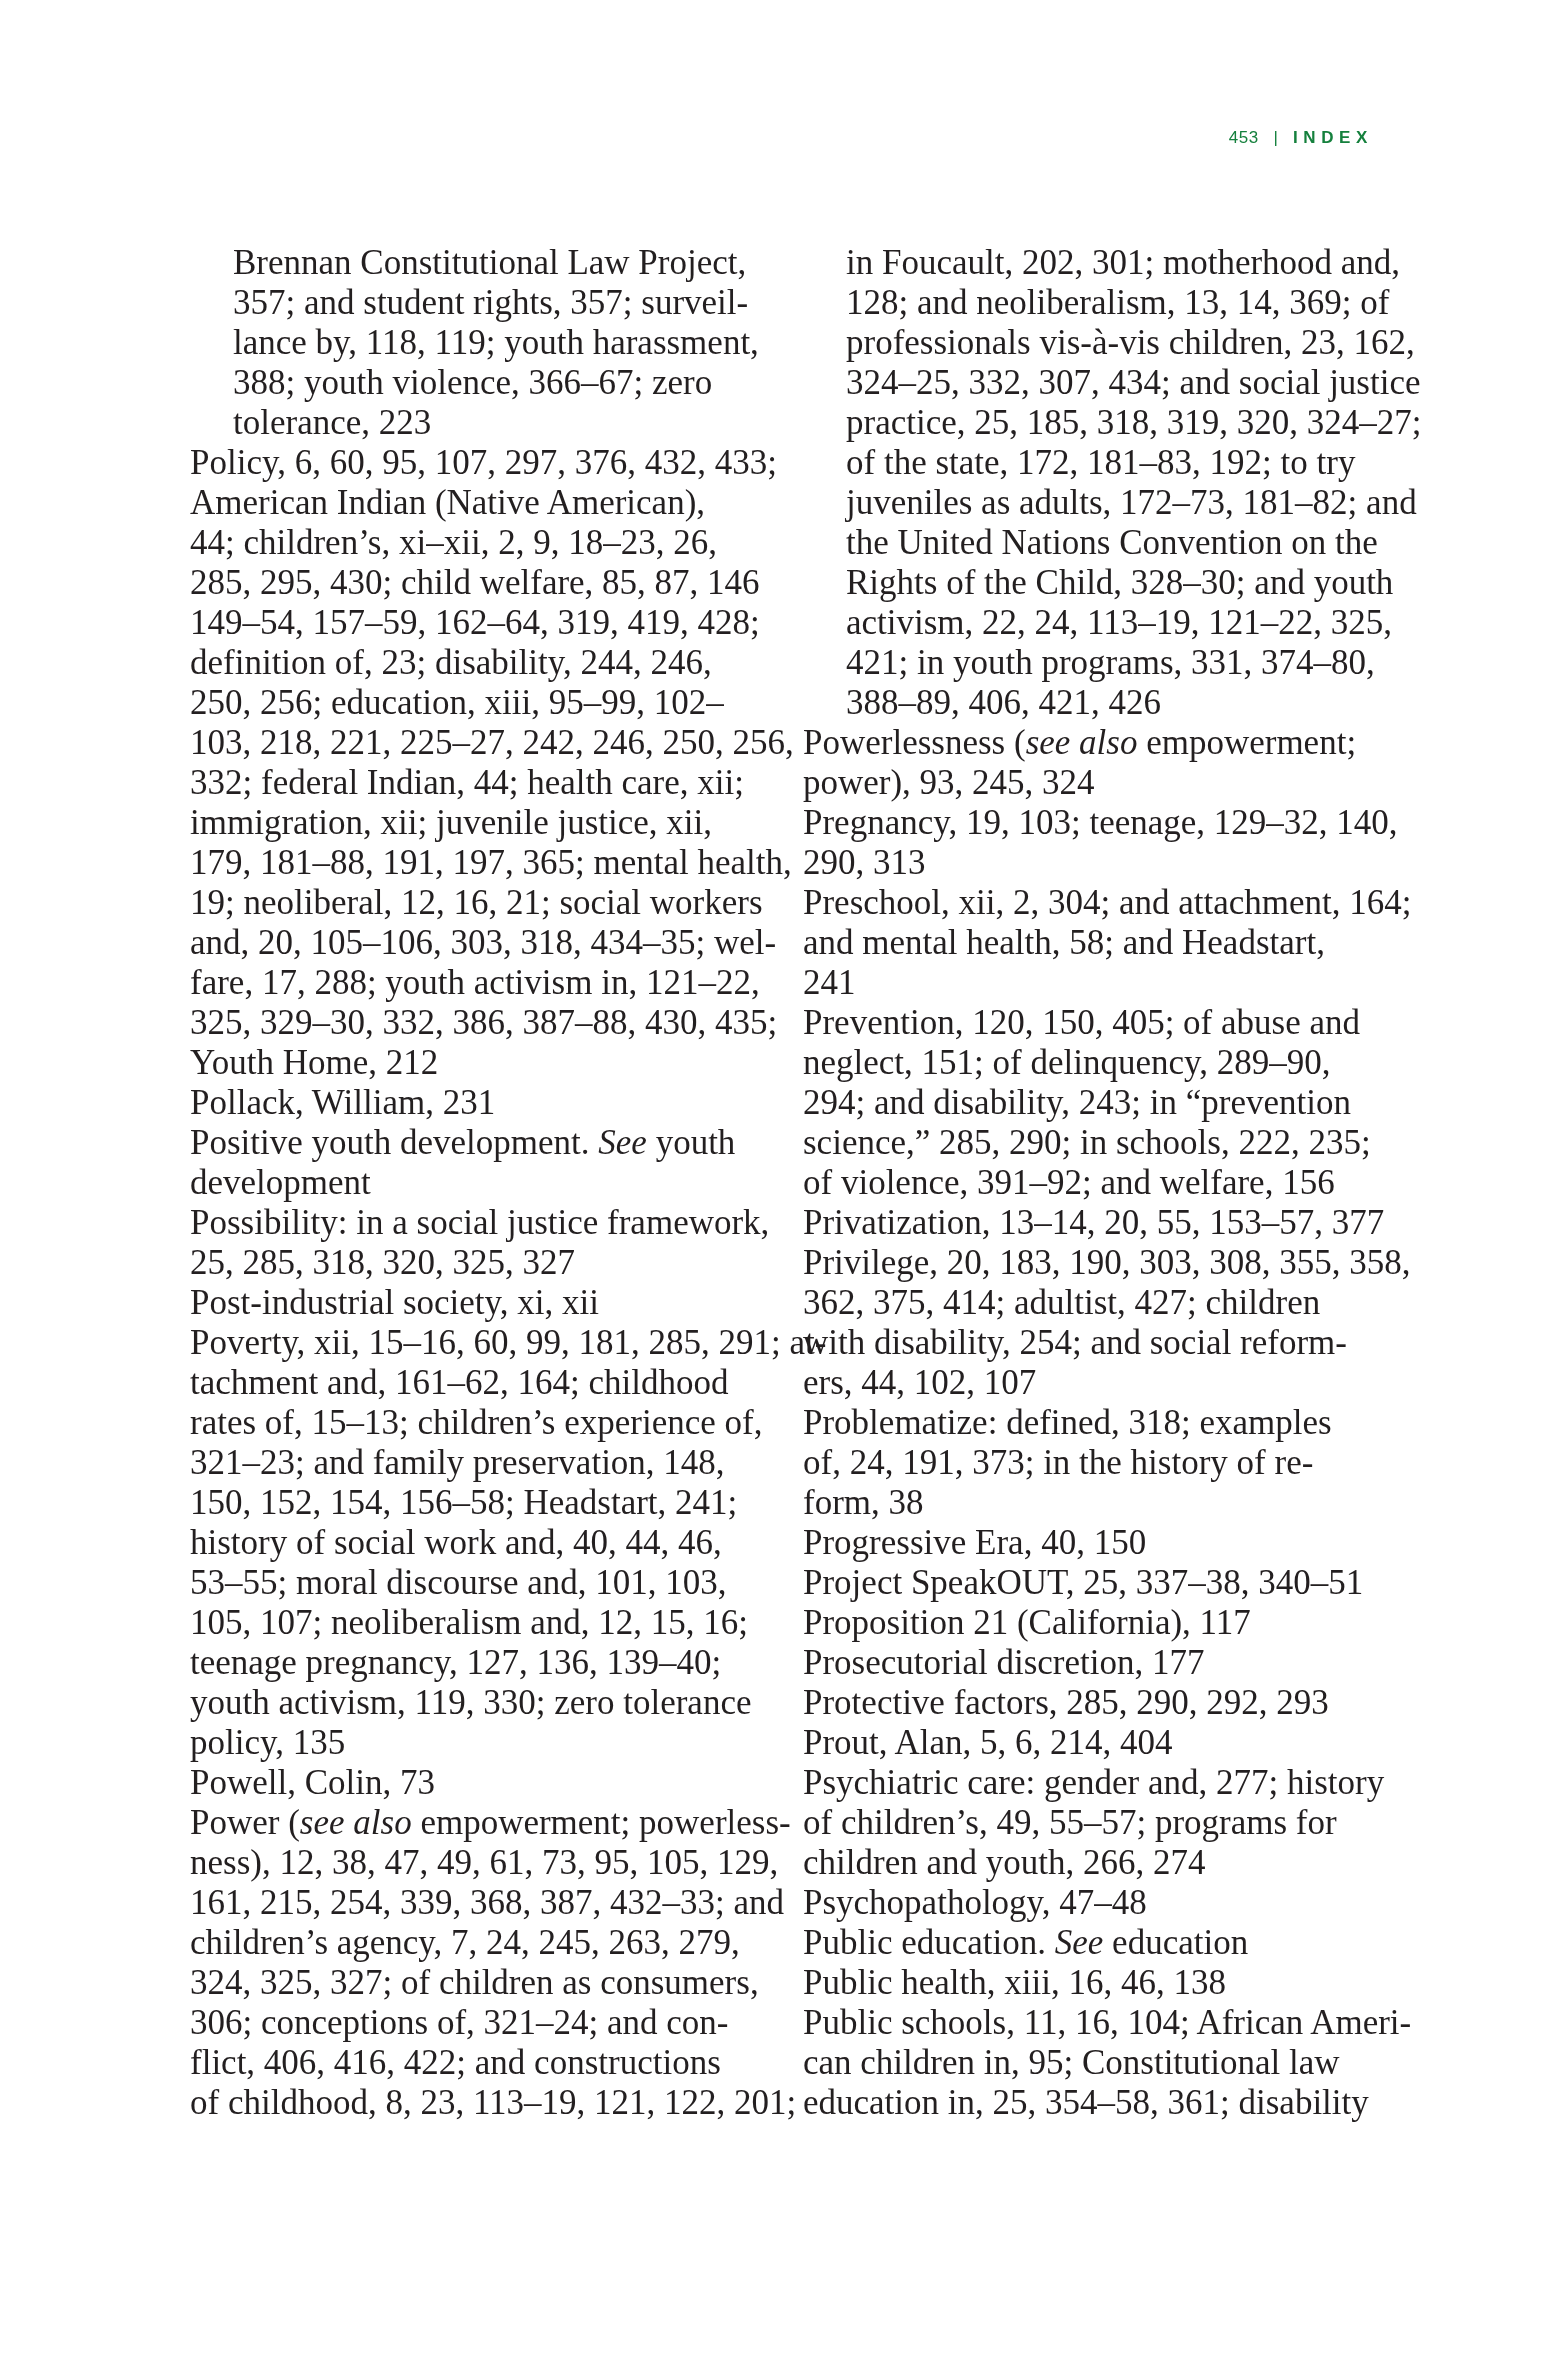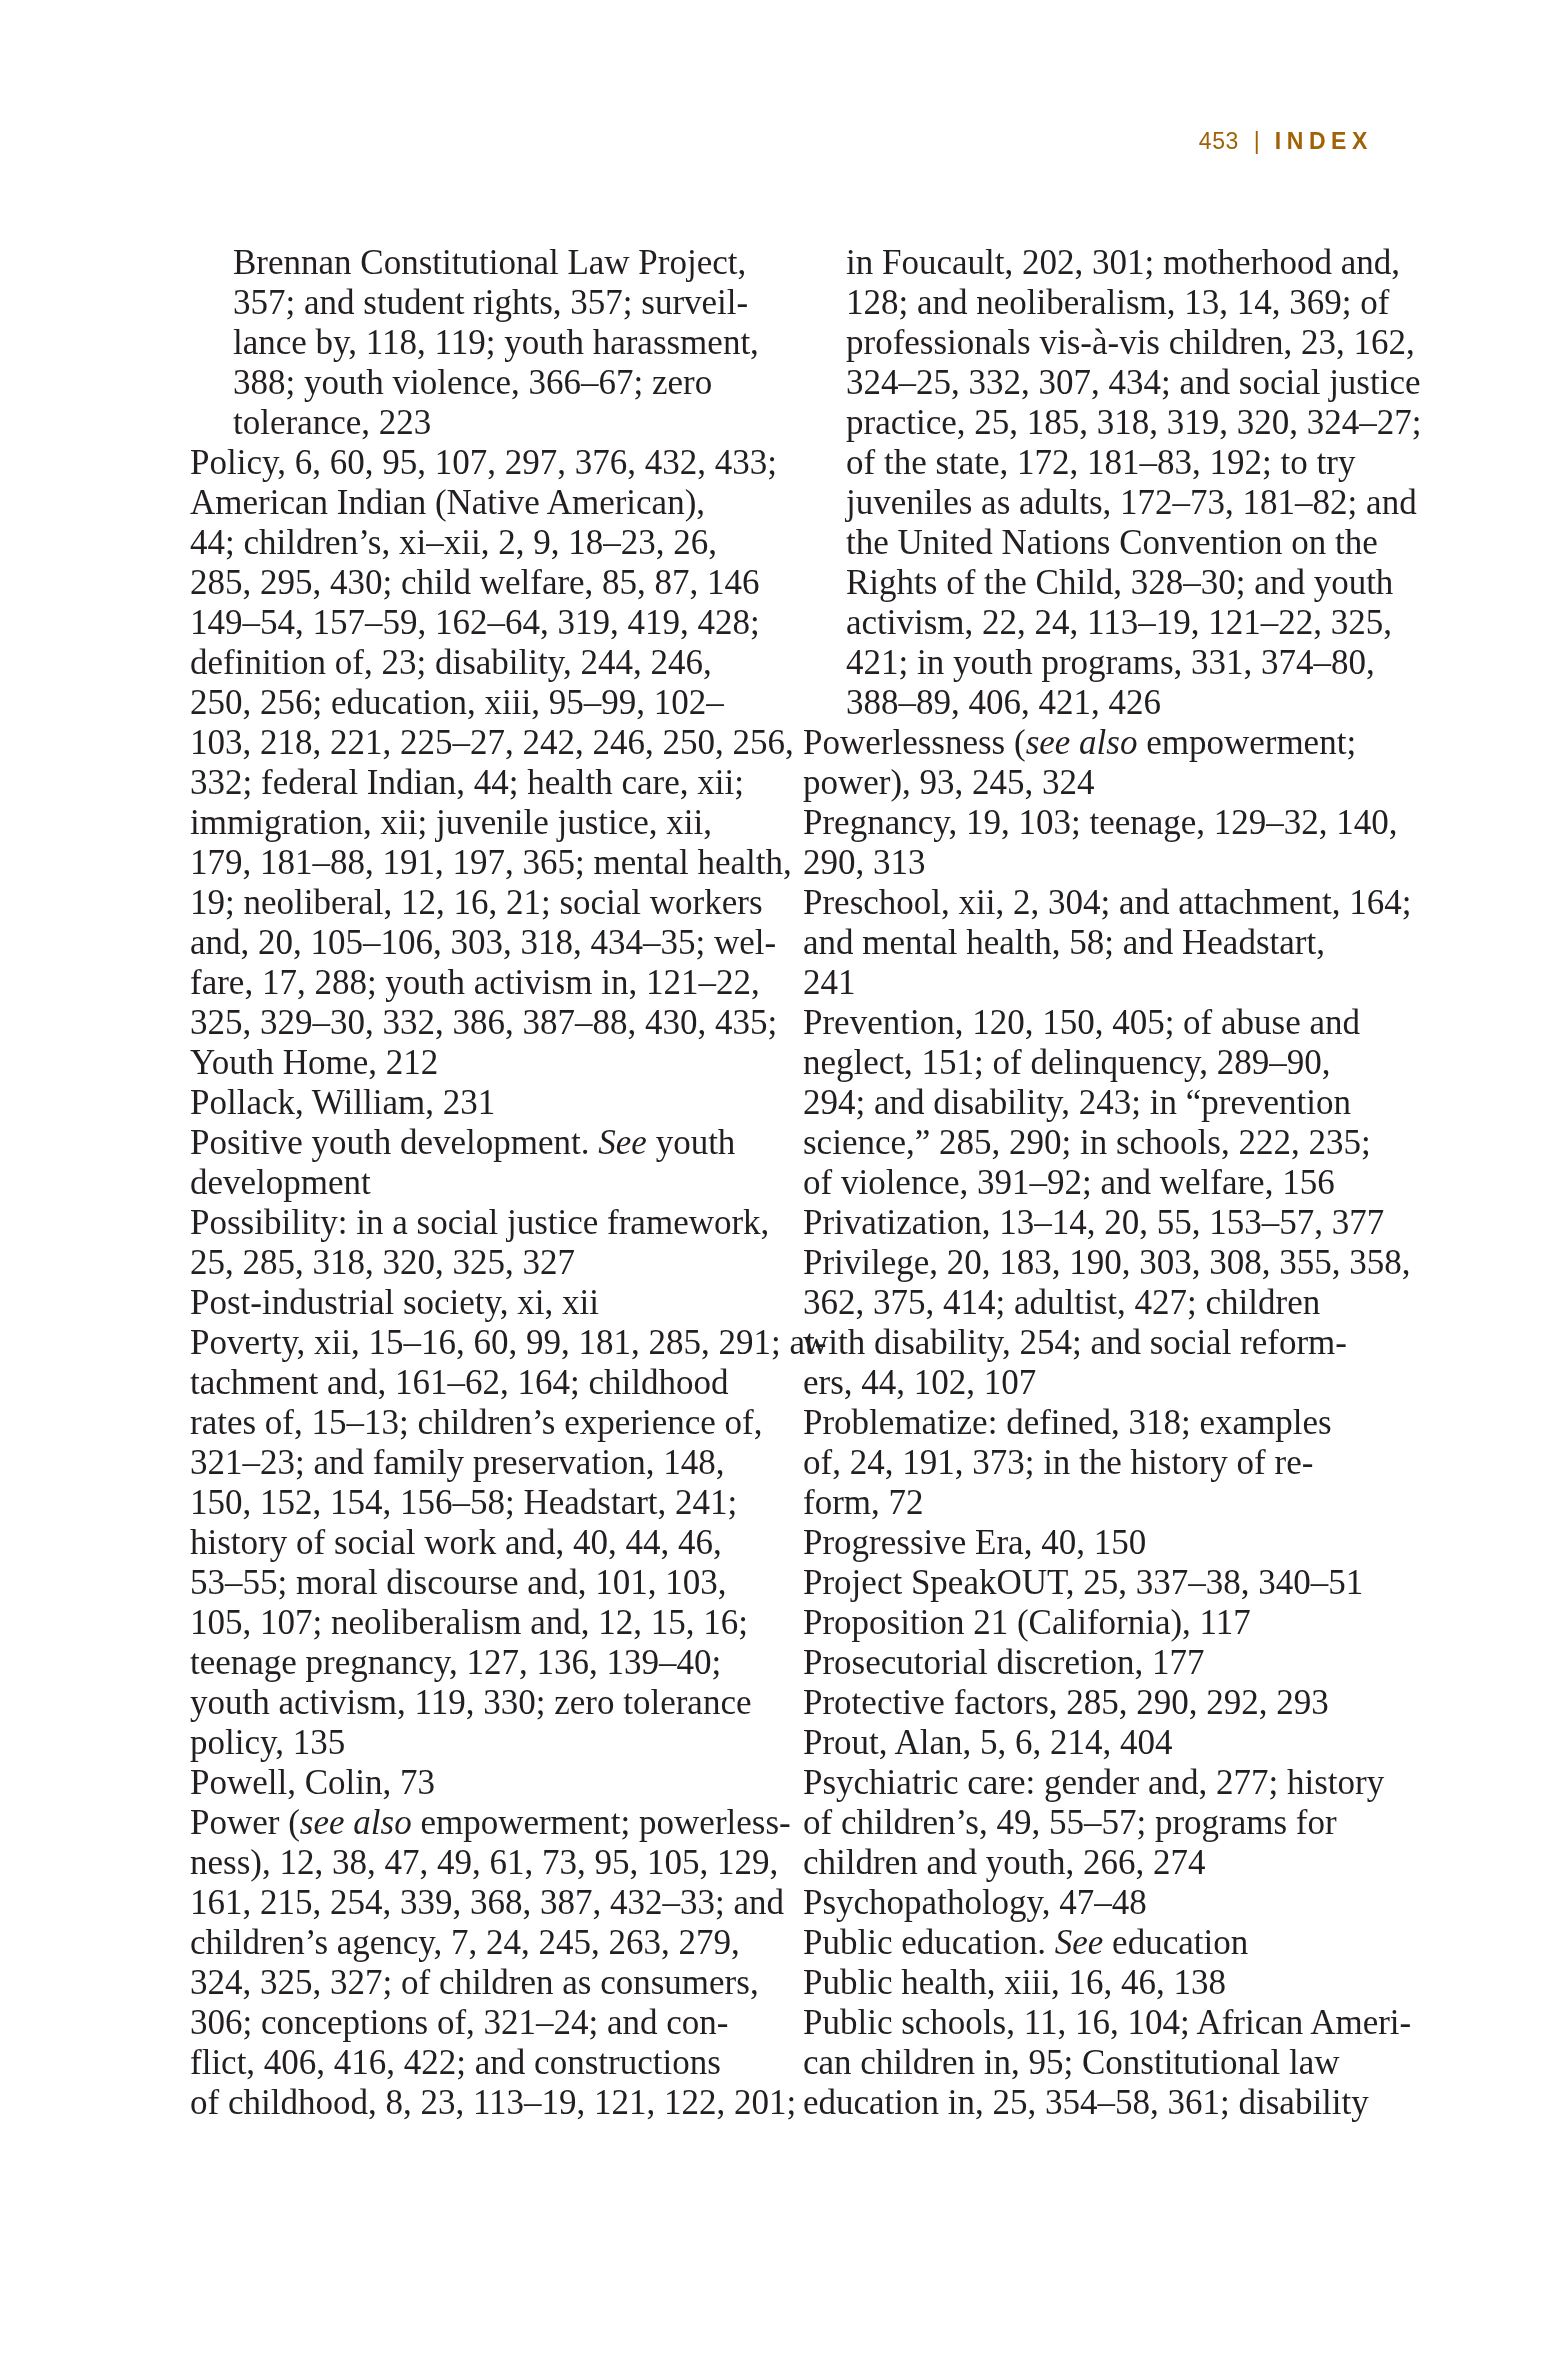--- a/index.html
+++ b/index.html
@@ -1,19 +1,19 @@
 <!DOCTYPE html>
 <html style="font-size:15px"><head>
 <meta charset="utf-8">
 <style>
   html, body { margin: 0; padding: 0; background: #ffffff; }
   body { width: 1566px; height: 2366px; position: relative; overflow: hidden; color: #231f20; }
   .running-head {
     position: absolute; top: 128px; right: 193px;
-    font-family: "Liberation Sans", sans-serif; font-size: 23px; color: #a16207;
+    font-family: "Liberation Sans", sans-serif; font-size: 17px; color: #15803d;
     display: flex; align-items: center; gap: 0;
   }
   .running-head .pg { letter-spacing: 0.5px; }
   .running-head .sep { margin: 0 15px; font-weight: normal; }
   .running-head .ttl { font-weight: bold; letter-spacing: 5.6px; }
   .col {
     position: absolute; top: 243px; width: 574px;
     font-family: "Liberation Serif", serif; font-size: 35px; line-height: 40px;
   }
   .col.left { left: 190px; }
@@ -139,21 +139,21 @@
     </p>
     <p class="entry">
       <span class="line">Privilege, 20, 183, 190, 303, 308, 355, 358,</span>
       <span class="line">362, 375, 414; adultist, 427; children</span>
       <span class="line">with disability, 254; and social reform-</span>
       <span class="line">ers, 44, 102, 107</span>
     </p>
     <p class="entry">
       <span class="line">Problematize: defined, 318; examples</span>
       <span class="line">of, 24, 191, 373; in the history of re-</span>
-      <span class="line">form, 72</span>
+      <span class="line">form, 38</span>
     </p>
     <p class="entry">
       <span class="line">Progressive Era, 40, 150</span>
     </p>
     <p class="entry">
       <span class="line">Project SpeakOUT, 25, 337–38, 340–51</span>
     </p>
     <p class="entry">
       <span class="line">Proposition 21 (California), 117</span>
     </p>

